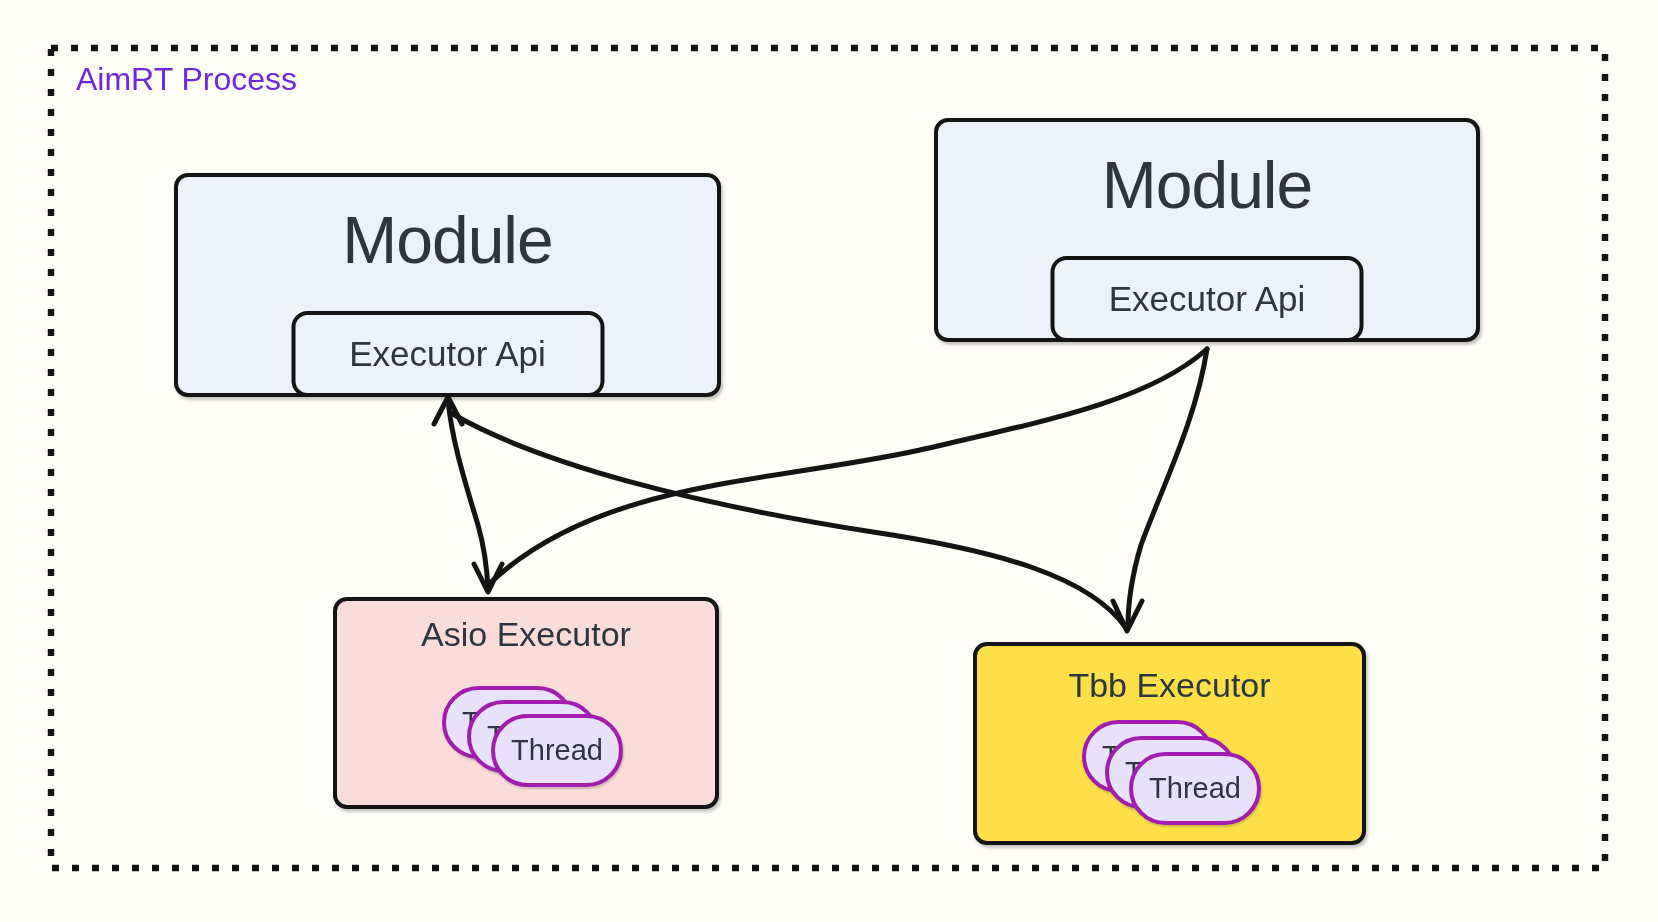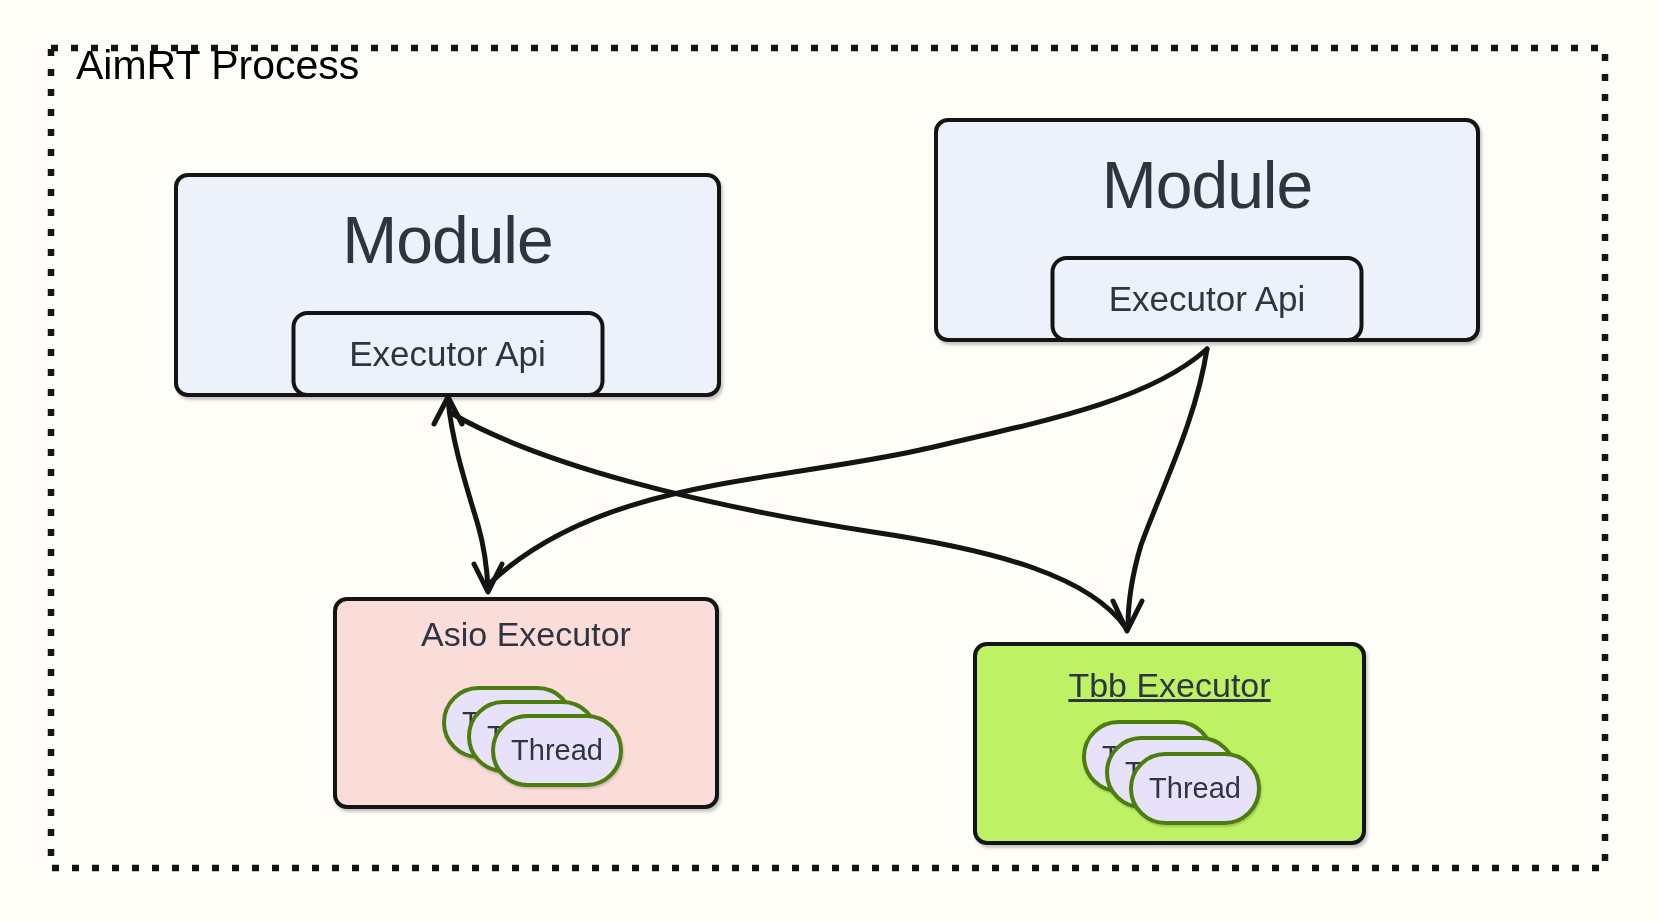--- a/index.html
+++ b/index.html
@@ -3,22 +3,22 @@
 <meta charset="utf-8">
 <style>
   html,body{margin:0;padding:0;background:#fffdf8;}
   .canvas{
     position:relative;width:1658px;height:922px;overflow:hidden;
     background:#fffdf8;
     font-family:"Liberation Sans", sans-serif;
     color:#2e3440;
   }
   .outer-label{
-    position:absolute;left:76px;top:42px;
-    font-size:41px;line-height:46px;color:#000000;
+    position:absolute;left:76px;top:56px;
+    font-size:32px;line-height:46px;color:#6d28d9;
   }
   .box{
     position:absolute;border:4px solid #141414;border-radius:14px;
     box-sizing:border-box;
     box-shadow:2px 3px 3px rgba(70,70,70,0.30);
   }
   .module{background:#edf1f9;}
   .module-1{left:174px;top:173px;width:547px;height:224px;}
   .module-2{left:934px;top:118px;width:546px;height:224px;}
   .module-title{
@@ -36,21 +36,21 @@
   .executor{position:absolute;margin-left:40px;}
   .exec-asio{left:293px;top:597px;width:386px;height:212px;}
   .exec-tbb{left:933px;top:642px;width:393px;height:203px;}
   .exec-title{
     text-align:center;font-size:34px;
   }
   .exec-asio .exec-title{margin-top:14px;}
   .exec-tbb  .exec-title{margin-top:20px;}
   .thread{
     position:absolute;
-    border:4px solid #4d7c0f;border-radius:37px;
+    border:4px solid #a21caf;border-radius:37px;
     box-sizing:border-box;
     display:flex;align-items:center;justify-content:center;
     font-size:29px;
     width:132px;height:73px;
     background:#e7e1f9;
     box-shadow:1px 2px 2px rgba(70,70,70,0.25);
   }
   .arrows{position:absolute;left:0;top:0;pointer-events:none;}
 </style>
 </head>
@@ -101,21 +101,21 @@
       <span>Thread</span>
     </div>
     <div class="thread" style="left:130px;top:99px;">
       <span>Thread</span>
     </div>
     <div class="thread" style="left:154px;top:113px;">
       <span>Thread</span>
     </div>
   </div>
 
-  <div class="box executor exec-tbb" style="background-color: #bef264; text-decoration: underline;">
+  <div class="box executor exec-tbb" style="background-color: #fde047;">
     <div class="exec-title">Tbb Executor</div>
     <div class="thread" style="left:105px;top:74px;">
       <span>Thread</span>
     </div>
     <div class="thread" style="left:128px;top:90px;">
       <span>Thread</span>
     </div>
     <div class="thread" style="left:152px;top:106px;">
       <span>Thread</span>
     </div>

